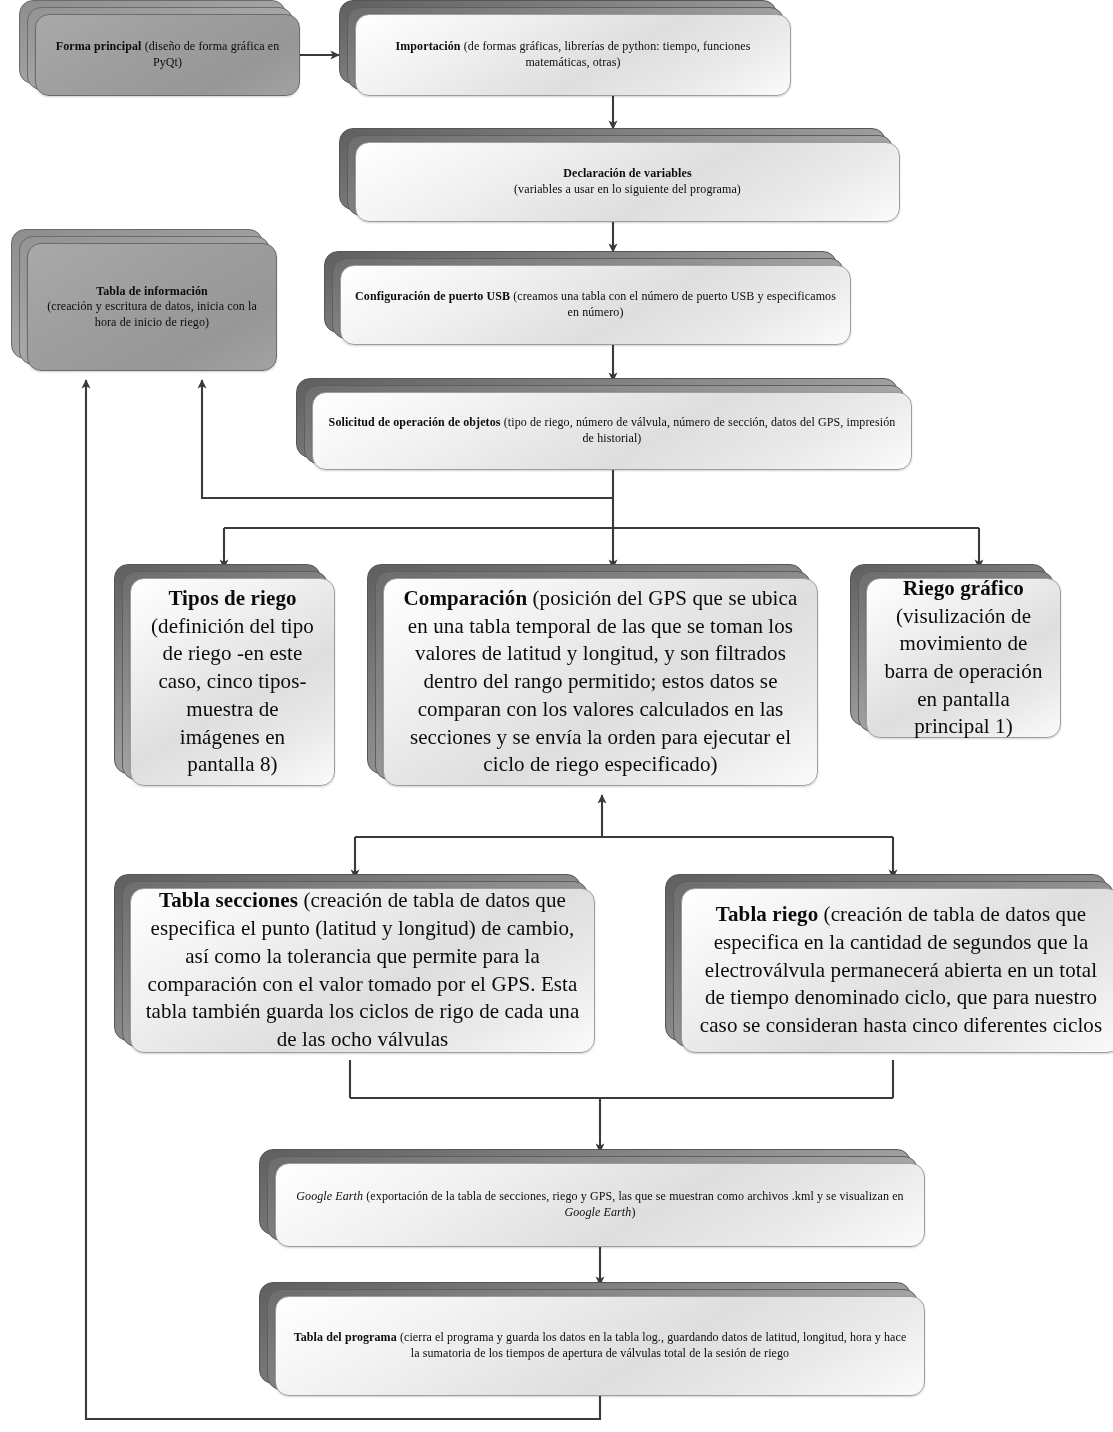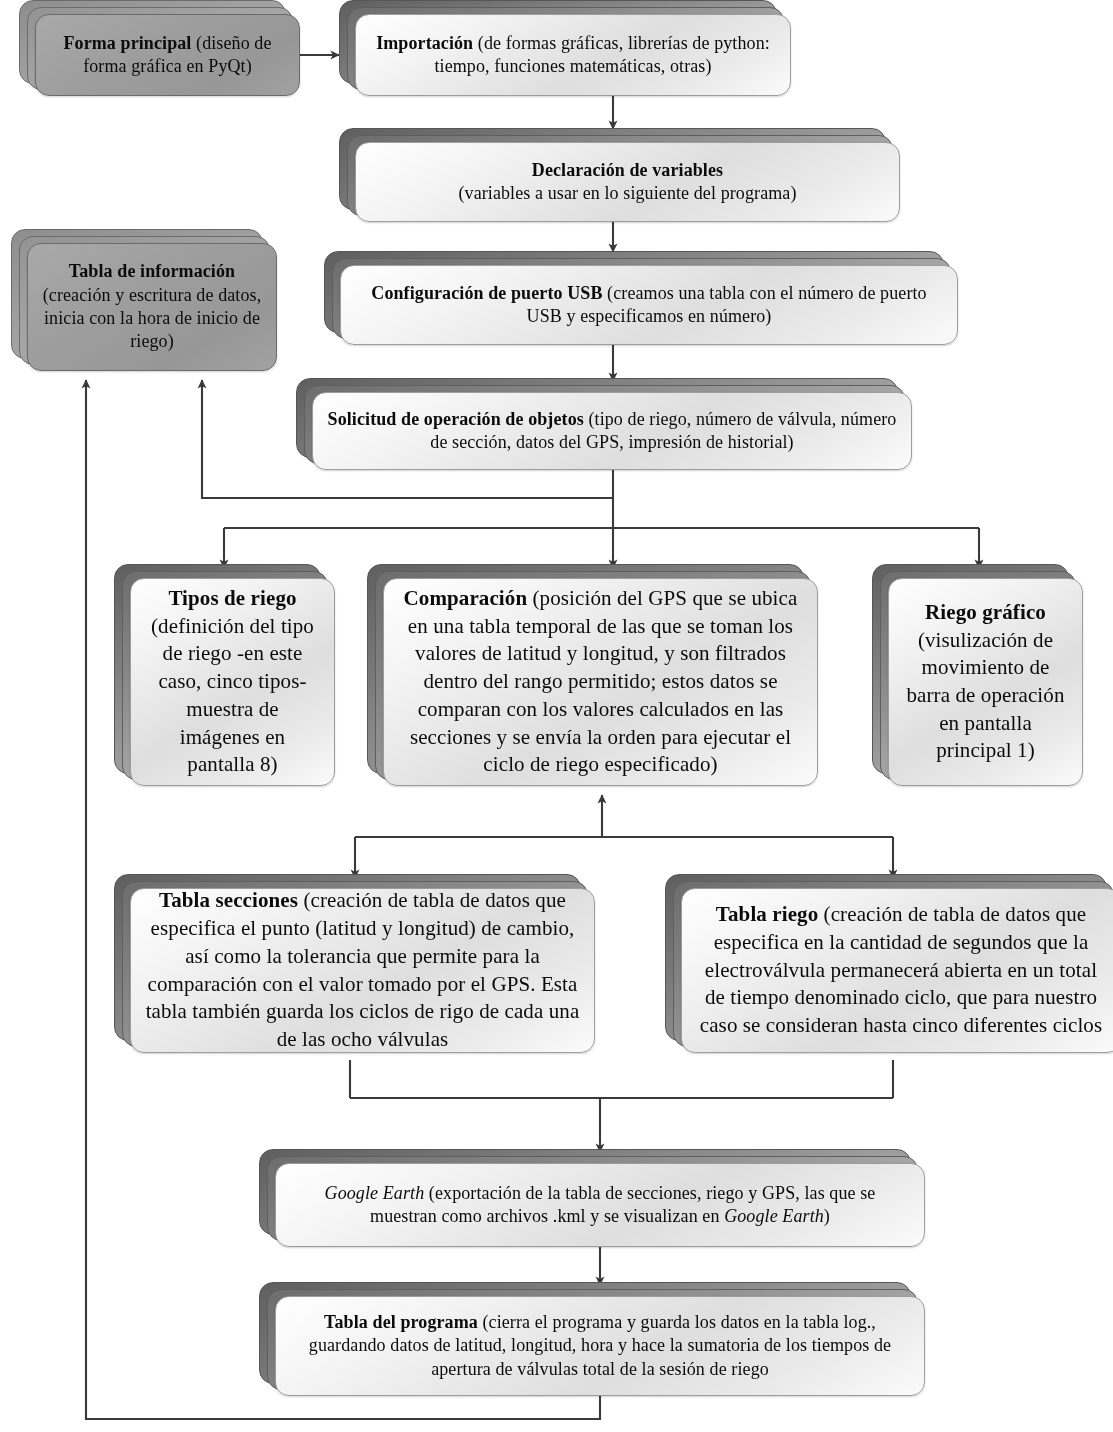--- a/index.html
+++ b/index.html
@@ -73,21 +73,21 @@
   .node.grey .plate-back {
     background: linear-gradient(160deg,#8d8d8d 0%,#a0a0a0 45%,#aeaeae 100%);
     border: 1px solid #6b6b6b;
   }
   .node.grey .plate-mid {
     background: linear-gradient(160deg,#939393 0%,#a4a4a4 45%,#b2b2b2 100%);
     border: 1px solid #6b6b6b;
   }
 
   .txt {
-    font-size: 18px;
+    font-size: 12px;
     line-height: 1.30;
     color: #0b0b0b;
     letter-spacing: .1px;
   }
   .txt.small { font-size: 21px; line-height: 1.32; }
   .txt b { font-weight: bold; }
   .txt i { font-style: italic; }
 
   
   #wires {
@@ -169,21 +169,21 @@
     <div class="plate-back"></div>
     <div class="plate-mid"></div>
     <div class="face">
       <div class="txt">
         <b>Declaración de variables</b><br>
         <span>(variables a usar en lo siguiente del programa)</span>
       </div>
     </div>
   </div>
 
-  <div class="node" style="left:340px; top:265px; width:618px; height:80px;">
+  <div class="node" style="left:340px; top:265px; width:511px; height:80px;">
     <div class="plate-back"></div>
     <div class="plate-mid"></div>
     <div class="face">
       <div class="txt">
         <b>Configuración de puerto USB</b><span> (creamos una tabla con el número de puerto USB y especificamos en número)</span>
       </div>
     </div>
   </div>
 
   <div class="node" style="left:312px; top:392px; width:600px; height:78px;">
@@ -221,21 +221,21 @@
   <div class="node" style="left:383px; top:578px; width:435px; height:208px;">
     <div class="plate-back"></div>
     <div class="plate-mid"></div>
     <div class="face">
       <div class="txt small">
         <b>Comparación</b><span> (posición del GPS que se ubica en una tabla temporal de las que se toman los valores de latitud y longitud, y son filtrados dentro del rango permitido; estos datos se comparan con los valores calculados en las secciones y se envía la orden para ejecutar el ciclo de riego especificado)</span>
       </div>
     </div>
   </div>
 
-  <div class="node" style="left:888px; top:578px; width:195px; height:208px;">
+  <div class="node" style="left:866px; top:578px; width:195px; height:160px;">
     <div class="plate-back"></div>
     <div class="plate-mid"></div>
     <div class="face">
       <div class="txt small">
         <b>Riego gráfico</b><br>
         <span>(visulización de movimiento de barra de operación en pantalla principal 1)</span>
       </div>
     </div>
   </div>
 

